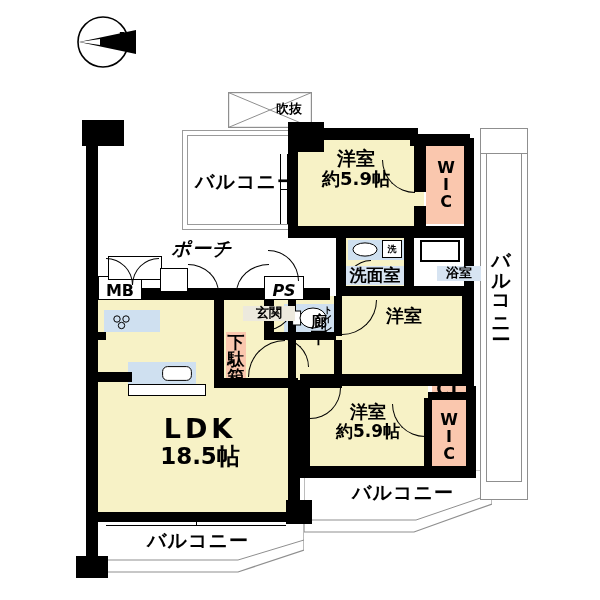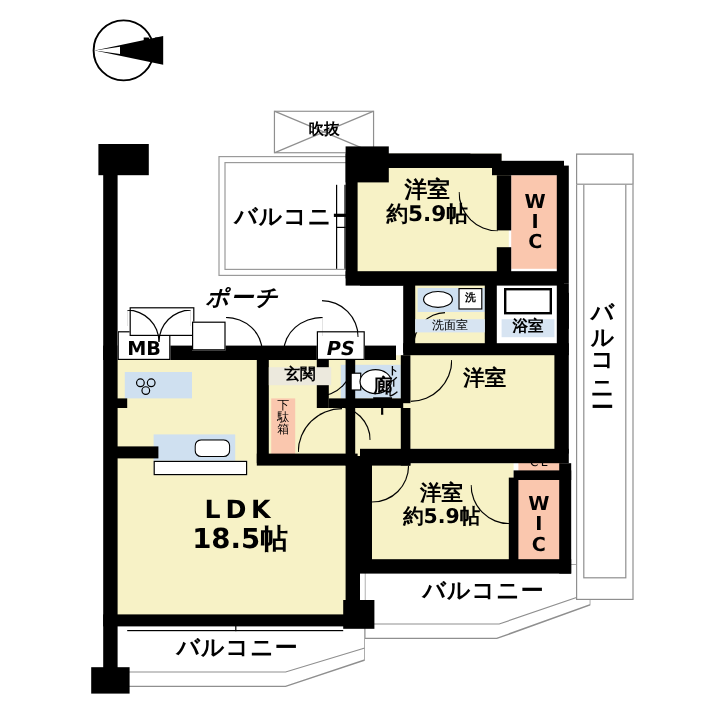--- a/index.html
+++ b/index.html
@@ -17,22 +17,22 @@
   .thin{border:1px solid #000;background:transparent;}
   .thingray{border:1px solid #9a9a9a;background:transparent;}
   .lineH{background:#000;height:1px;}
   .lineV{background:#000;width:1px;}
 
   
   .lbl{position:absolute;text-align:center;color:#000;line-height:1.12;
        white-space:nowrap;font-family:"DejaVu Sans","Liberation Sans",sans-serif;}
   .lbl.big{font-size:19px;font-weight:700;letter-spacing:1px;}
   .lbl.mid{font-size:16px;font-weight:700;}
-  .lbl.sm{font-size:13px;font-weight:700;}
-  .lbl.xs{font-size:10px;font-weight:400;}
+  .lbl.sm{font-size:13px;font-weight:700;margin-left:19px;}
+  .lbl.xs{font-size:17px;font-weight:700;}
   .lbl.tiny{font-size:9px;font-weight:700;}
   .vert{writing-mode:vertical-rl;text-orientation:upright;letter-spacing:1px;}
   .stack{line-height:1.0;}
 
   
   .arc{position:absolute;border:1px solid #000;background:transparent;}
   .arcTL{border-radius:100% 0 0 0;border-right:none;border-bottom:none;}
   .arcTR{border-radius:0 100% 0 0;border-left:none;border-bottom:none;}
   .arcBL{border-radius:0 0 0 100%;border-right:none;border-top:none;}
   .arcBR{border-radius:0 0 100% 0;border-left:none;border-top:none;}
@@ -263,21 +263,21 @@
   </div>
 
   <div class="lbl tiny" style="left:322px;top:306px;width:12px;line-height:1.0;">ト<br>イ<br>レ</div>
 
   <div class="lbl mid stack" style="left:302px;top:314px;width:34px;">
     <div>廊</div>
     <div>下</div>
   </div>
 
   <div class="lbl" style="left:120px;top:414px;width:160px;">
-    <div style="font-size:21px;font-weight:700;letter-spacing:4px;">LDK</div>
+    <div style="font-size:27px;font-weight:700;letter-spacing:4px;">LDK</div>
     <div style="font-size:23px;font-weight:700;">18.5帖</div>
   </div>
 
   <div class="lbl" style="left:300px;top:148px;width:112px;">
     <div style="font-size:19px;font-weight:700;">洋室</div>
     <div style="font-size:18px;font-weight:700;">約5.9帖</div>
   </div>
 
   <div class="lbl" style="left:348px;top:306px;width:112px;">
     <div style="font-size:18px;font-weight:700;">洋室</div>

